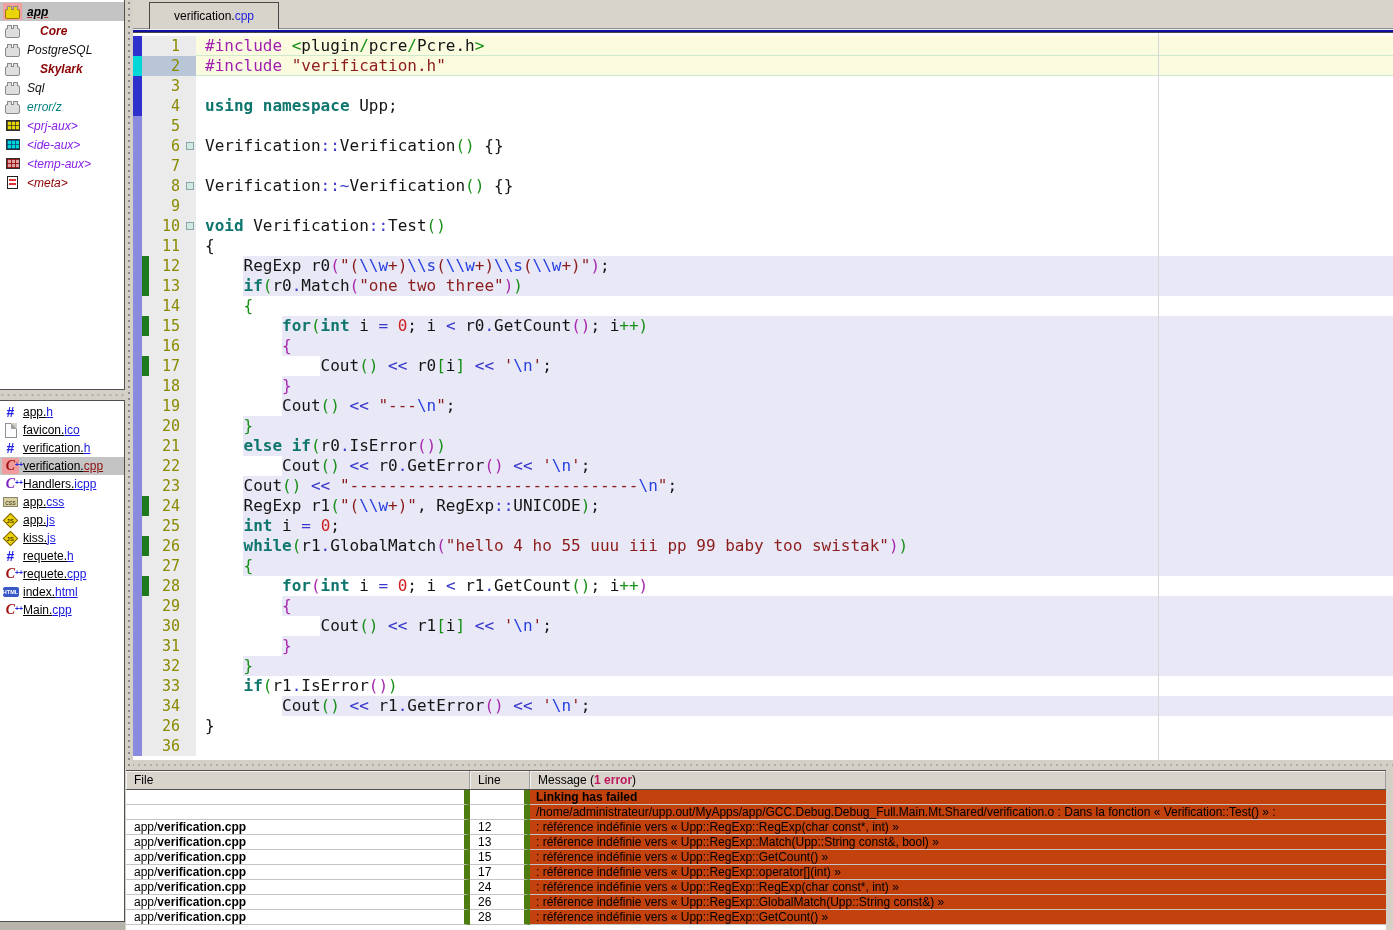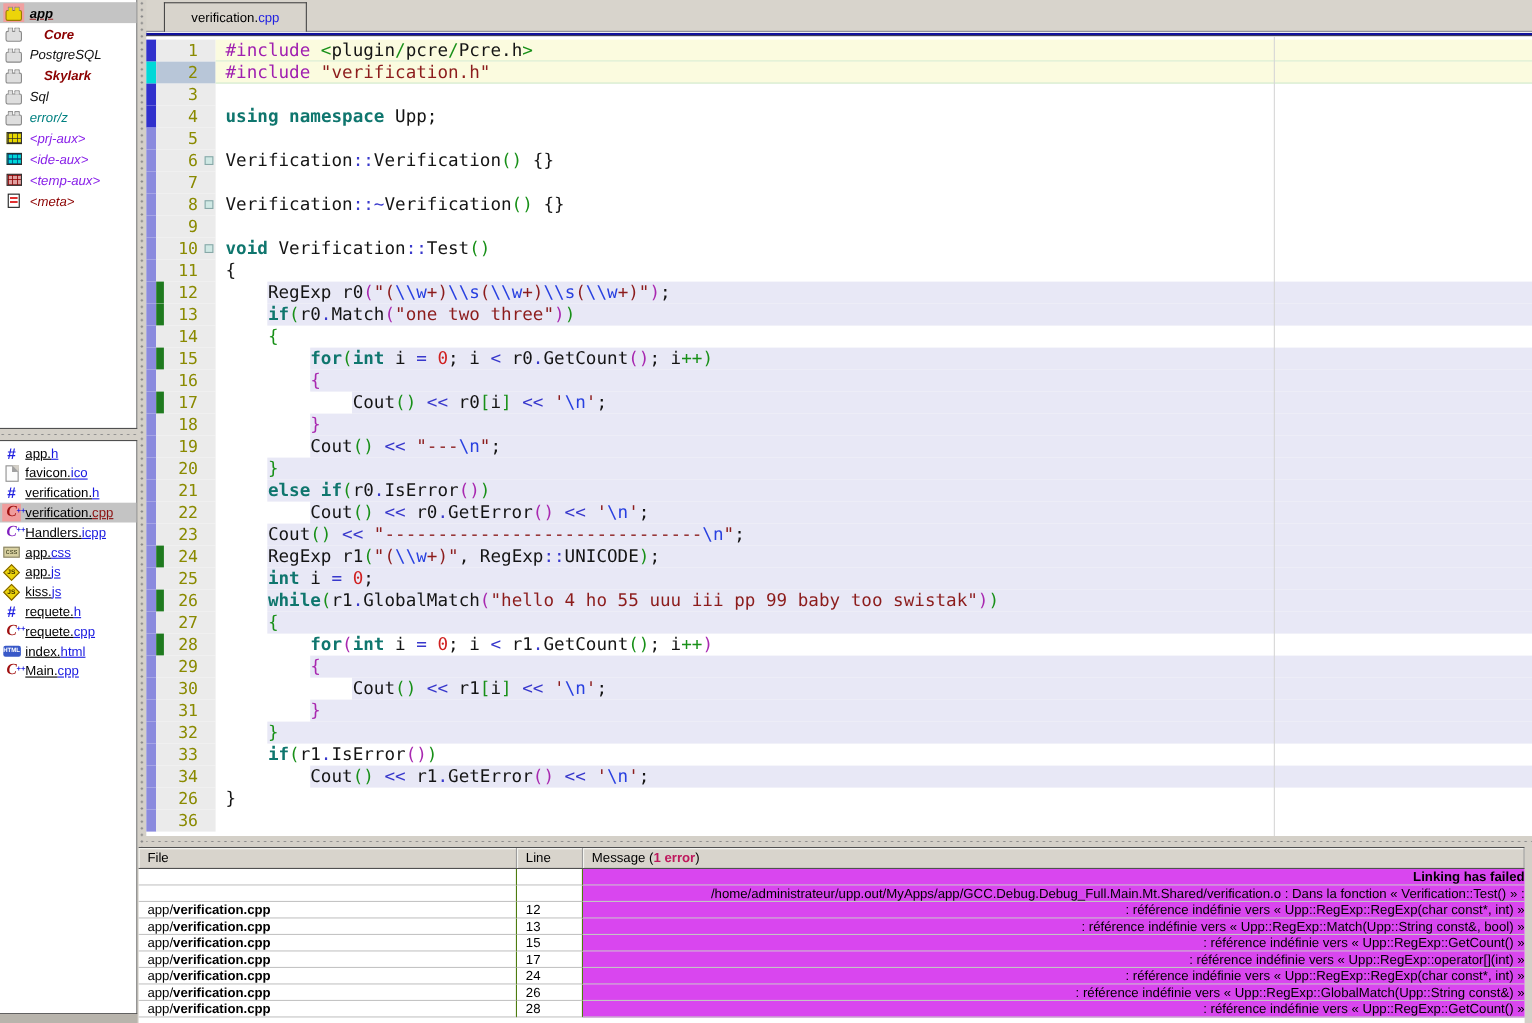--- a/index.html
+++ b/index.html
@@ -112,23 +112,23 @@
      background-image:radial-gradient(#8a8a8a 0.8px, transparent 1px);background-size:6px 4px;
      background-position:center;background-repeat:repeat-x;}
   #error-panel{position:absolute;left:126px;top:770px;width:1260px;height:160px;background:#fff;
      border-top:1px solid #505050;box-sizing:border-box;font-size:12px;}
   .ehead{display:flex;height:19px;background:#d8d4cc;border-bottom:1px solid #505050;box-sizing:border-box;}
   .ehead .cell{box-shadow:inset 1px 1px 0 #f4f4f0;border-right:1px solid #9c9c9c;
      display:flex;align-items:center;padding-left:8px;box-sizing:border-box;}
   .col-file{width:344px;flex:none;} .col-line{width:60px;flex:none;} .col-msg{flex:1;}
   .err-count{color:#be185d;font-weight:bold;text-align:center;}
   .erow{display:flex;height:15px;line-height:14px;}
-  .erow .cell{border-right:1px solid #4d7c0f;border-bottom:1px solid #c4c4c4;box-sizing:border-box;
+  .erow .cell{border-right:6px solid #4d7c0f;border-bottom:1px solid #c4c4c4;box-sizing:border-box;
      padding-left:8px;overflow:hidden;white-space:nowrap;}
-  .erow .col-msg{background:#d946ef;padding-left:6px;border-right:none;text-align:right;}
+  .erow .col-msg{background:#c2410c;padding-left:6px;border-right:none;}
   .erow .bold{font-weight:bold;}
 </style>
 </head>
 <body>
 
 <div id="root">
 
   <div id="pkg-panel">
       <div class="pkg-row sel">
     <span class="icon-cell">

